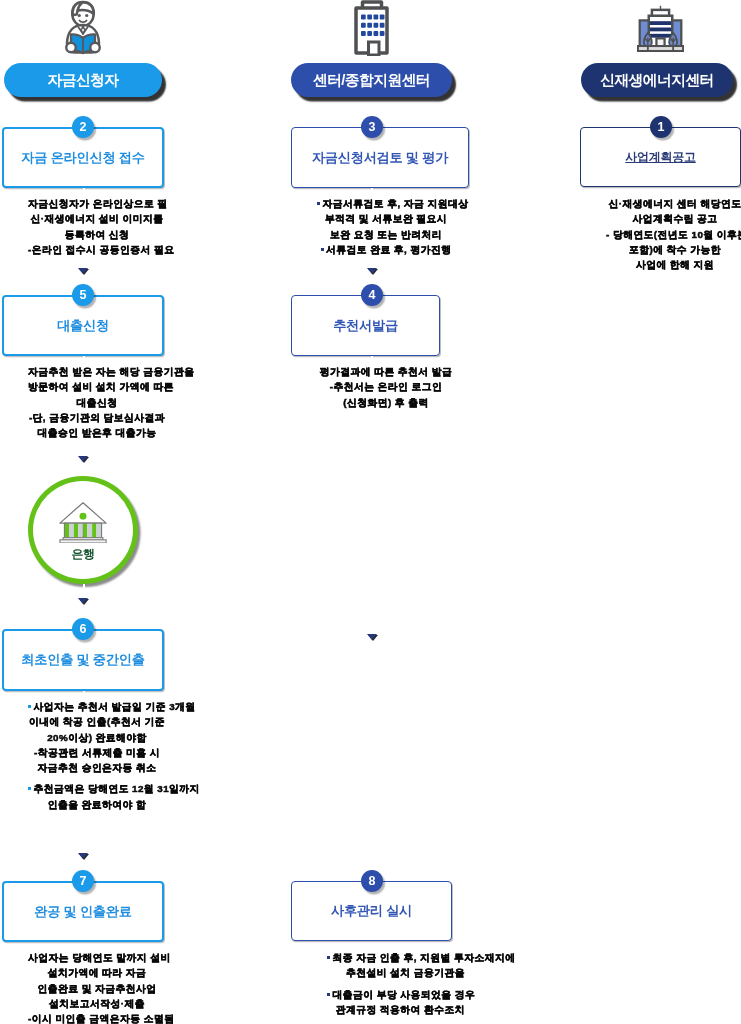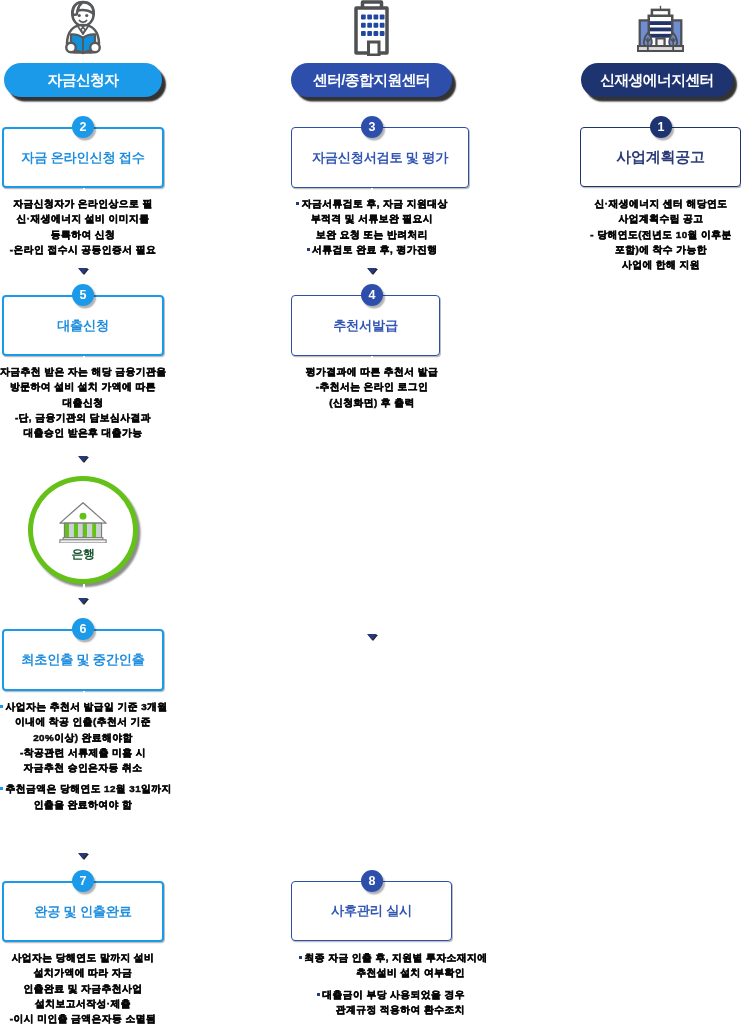--- a/index.html
+++ b/index.html
@@ -30,42 +30,42 @@
 
   
   .box{
     position:absolute;background:#ffffff;border-radius:4px;
     display:flex;align-items:center;justify-content:center;
     box-sizing:border-box;text-align:center;
     font-weight:700;letter-spacing:-0.25px;
   }
   .box.lite{border:2.2px solid #1a9ae8;color:#1e8ddf;font-size:13.2px;box-shadow:1px 1.2px 0.5px rgba(0,0,0,0.25);}
   .box.mid{border:1.8px solid #2d4fab;color:#3055b5;font-size:13.2px;box-shadow:1px 1.2px 0.5px rgba(0,0,0,0.25);}
-  .box.dark{border:1.8px solid #1e3470;color:#2b3b78;font-size:15px;box-shadow:1px 1.2px 0.5px rgba(0,0,0,0.25);}
+  .box.dark{border:1.8px solid #1e3470;color:#2b3b78;font-size:12px;box-shadow:1px 1.2px 0.5px rgba(0,0,0,0.25);text-decoration:underline;}
 
   
   .badge{
     position:absolute;width:22px;height:22px;border-radius:50%;
     display:flex;align-items:center;justify-content:center;
     color:#ffffff;font-size:12.5px;font-weight:700;
     box-shadow:2px 2.5px 1.5px rgba(0,0,0,0.30);
     z-index:4;
   }
   .badge.lite{background:#1a9ae8;}
   .badge.mid{background:#2d4fab;}
   .badge.dark{background:#1e3470;}
 
   
   .notes{
     position:absolute;text-align:center;color:#0b0b0b;
     font-size:9.8px;line-height:15.3px;font-weight:800;
     letter-spacing:0.45px;white-space:nowrap;
     -webkit-text-stroke:0.5px #090909;
   }
-  .notes .ln{display:block;}
+  .notes .ln{display:block;padding-left:28px;}
   .notes .bul{display:inline-block;width:3px;height:3px;vertical-align:2px;margin-right:2.5px;
     -webkit-text-stroke:0;}
   .notes .bul.lite{background:#1a9ae8;}
   .notes .bul.mid{background:#25397c;}
   .notes .gap{display:block;height:6px;}
 
   
   .conn{position:absolute;width:2.5px;z-index:0;
     background-image:linear-gradient(#ffffff 0 4px, rgba(255,255,255,0) 4px 7px);
     background-size:2.5px 7px;background-repeat:repeat-y;
@@ -276,21 +276,21 @@
   <div class="arrow" style="left:366.9px;top:634px;"></div>
 
   <div class="badge mid" style="left:361px;top:870px;">
     <span>8</span>
   </div>
   <div class="box mid" style="left:291px;top:881px;width:161px;height:60px;">
     <span>사후관리 실시</span>
   </div>
   <div class="notes" style="left:299px;top:950px;width:166px;text-align:right;">
       <span class="ln"><i class="bul mid"></i>최종 자금 인출 후, 지원별 투자소재지에</span>
-      <span class="ln">추천설비 설치 여부확인</span>
+      <span class="ln">추천설비 설치 금융기관을</span>
       <span class="gap"></span>
       <span class="ln"><i class="bul mid"></i>대출금이 부당 사용되었을 경우</span>
       <span class="ln">관계규정 적용하여 환수조치</span>
     </div>
 
   <div class="colicon" style="left:637px;top:1px;width:47px;height:53px;">
     <svg viewBox="0 0 104 108" xmlns="http://www.w3.org/2000/svg">
 
       <rect x="50.5" y="6" width="3" height="9" fill="#4f5052"></rect>
 

